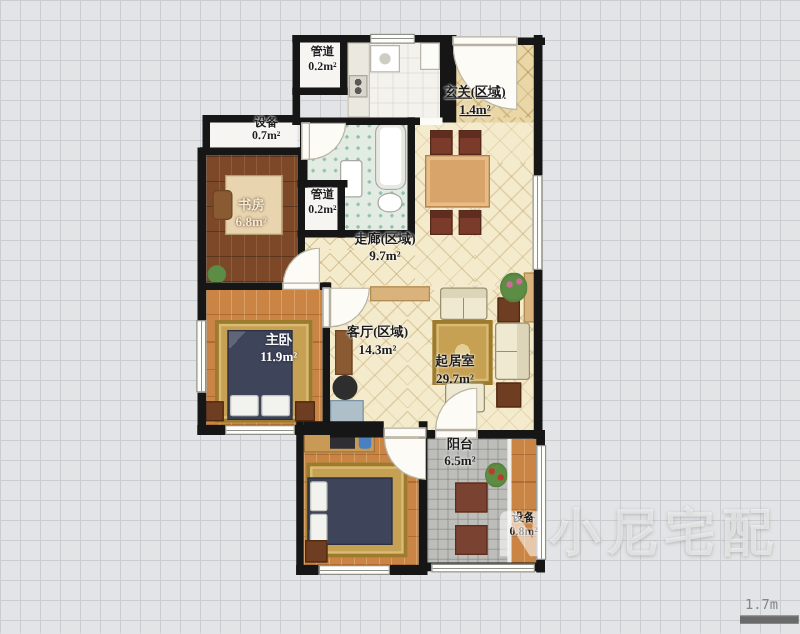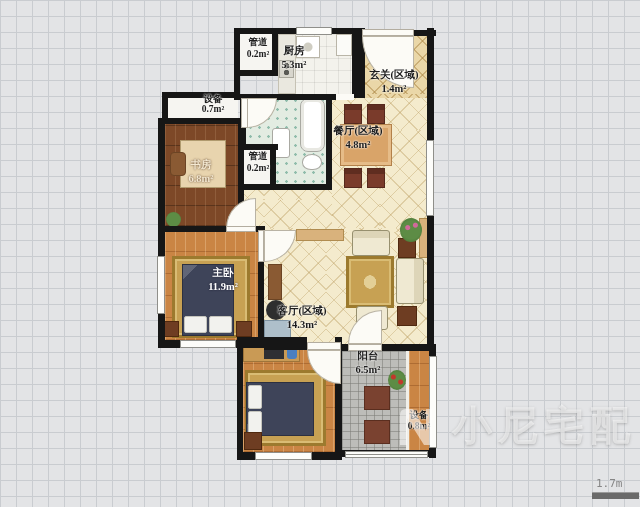--- a/index.html
+++ b/index.html
@@ -58,21 +58,21 @@
   .rug{position:absolute;z-index:10;box-sizing:border-box;background:#c7a153;border:3px solid #9c7a2e;
     box-shadow:inset 0 0 0 2px #d9bc74;}
   .sofa{background:#efe9d2;border:1px solid #97906f;border-radius:3px;}
   .brown{background:#6e3d22;border:1px solid #50290f;}
   .chairD{background:#7a3b2b;border:1px solid #55281c;
     background-image:linear-gradient(to bottom,#5f2d20 0 28%,transparent 28%);}
   .label{position:absolute;z-index:40;text-align:center;color:#1c1c1c;
     font-size:10.5px;font-weight:bold;line-height:1.3;
     text-shadow:0 0 2px rgba(255,255,255,.9),0 0 2px rgba(255,255,255,.9);}
   .label span{display:block;}
-  #watermark{position:absolute;left:394px;top:398px;z-index:60;display:flex;align-items:center;gap:20px;}
+  #watermark{position:absolute;left:394px;top:398px;z-index:60;display:flex;align-items:center;gap:8px;}
   #watermark .wm-text{
     font-family:"Liberation Sans","DejaVu Sans",sans-serif;
     font-size:40px;font-weight:bold;letter-spacing:6px;
     color:rgba(255,255,255,.55);
     text-shadow:0 1px 3px rgba(105,105,105,.4);white-space:nowrap;}
   #scale-label{position:absolute;left:596px;top:477px;z-index:60;
     font-family:"DejaVu Sans Mono",monospace;font-size:11px;color:#868686;}
   #scale-bar{position:absolute;left:592px;top:492px;width:47px;height:6px;z-index:60;
     background:#6a6a6a;border-top:1px solid #9a9a9a;}
 </style>
@@ -201,51 +201,51 @@
   <div class="arc br" style="left:264px;top:230px;width:32px;height:32px;"></div>
   <div class="leaf" style="left:307px;top:342px;width:34px;height:8px;"></div>
   <div class="arc bl" style="left:307px;top:350px;width:34px;height:34px;"></div>
   <div class="leaf" style="left:348px;top:344px;width:34px;height:7px;"></div>
   <div class="arc tl" style="left:348px;top:310px;width:34px;height:34px;"></div>
 
   <div class="label" style="left:236px;top:36px;width:44px;font-size:9.5px;">
     <span>管道</span>
     <span>0.2m²</span>
   </div>
-  <div class="label" style="left:270px;top:44px;width:48px;">
-    <span>厨房</span>
-    <span>5.3m²</span>
-  </div>
-  <div class="label" style="left:360px;top:68px;width:68px;">
+  <div class="label" style="left:346px;top:68px;width:68px;text-decoration:underline;">
     <span>玄关(区域)</span>
     <span>1.4m²</span>
   </div>
   <div class="label" style="left:190px;top:94px;width:46px;font-size:9.5px;line-height:1.1;">
     <span>设备</span>
     <span>0.7m²</span>
   </div>
   <div class="label" style="left:180px;top:158px;width:42px;color:#f4e9d2;text-shadow:0 0 2px rgba(60,30,10,.9);">
     <span>书房</span>
     <span>6.8m²</span>
   </div>
   <div class="label" style="left:236px;top:150px;width:44px;font-size:9.5px;">
     <span>管道</span>
     <span>0.2m²</span>
   </div>
-  <div class="label" style="left:328px;top:124px;width:60px;">
-    <span>餐厅(区域)</span>
-    <span>4.8m²</span>
+  <div class="label" style="left:278px;top:185px;width:60px;">
+    <span>走廊(区域)</span>
+    <span>9.7m²</span>
   </div>
   <div class="label" style="left:198px;top:266px;width:50px;color:#ffffff;text-shadow:0 0 2px rgba(20,20,40,.9);">
     <span>主卧</span>
     <span>11.9m²</span>
   </div>
-  <div class="label" style="left:268px;top:260px;width:68px;margin-top:44px;">
+  <div class="label" style="left:268px;top:260px;width:68px;">
     <span>客厅(区域)</span>
     <span>14.3m²</span>
+  </div>
+  <div class="label" style="left:338px;top:283px;width:52px;">
+    <span>起居室</span>
+    <span>29.7m²</span>
   </div>
   <div class="label" style="left:346px;top:349px;width:44px;">
     <span>阳台</span>
     <span>6.5m²</span>
   </div>
   <div class="label" style="left:402px;top:410px;width:34px;font-size:9.5px;line-height:1.15;">
     <span>设备</span>
     <span>0.8m²</span>
   </div>
 

